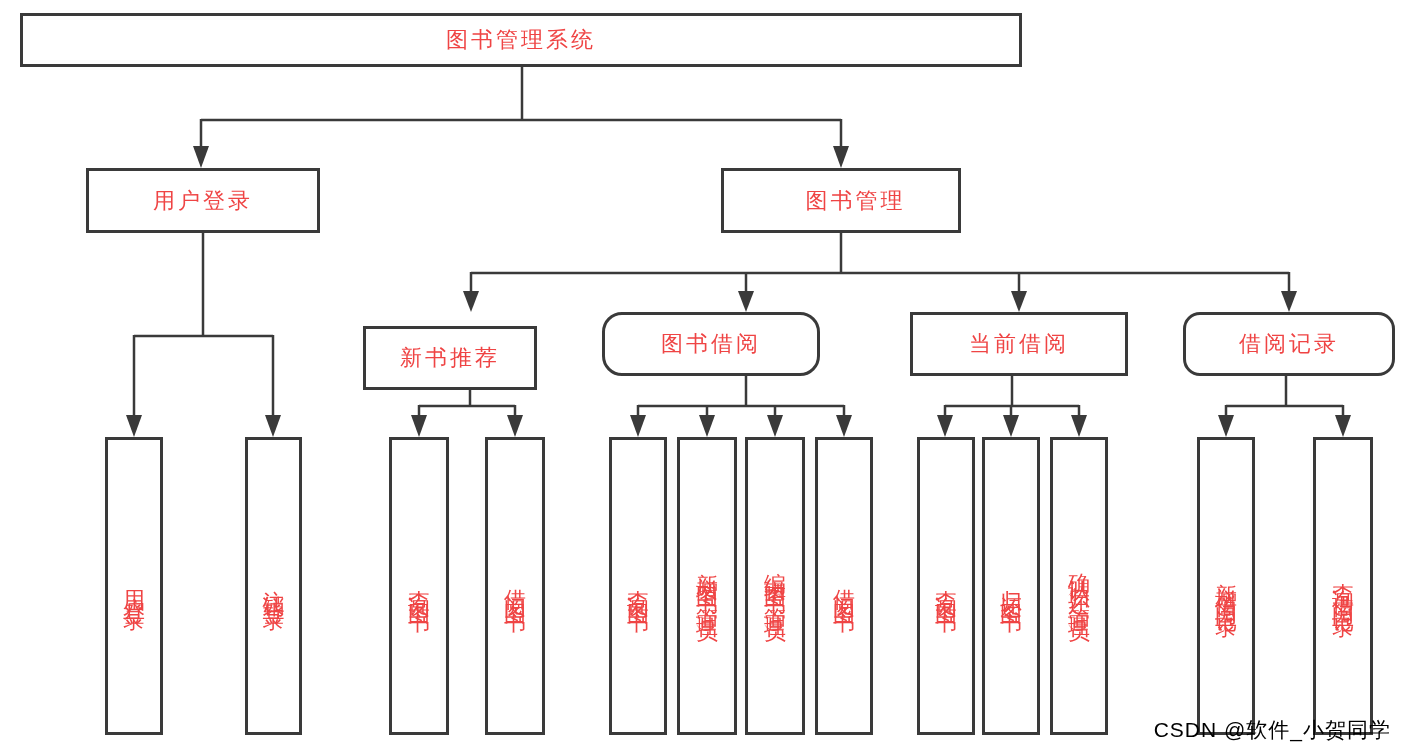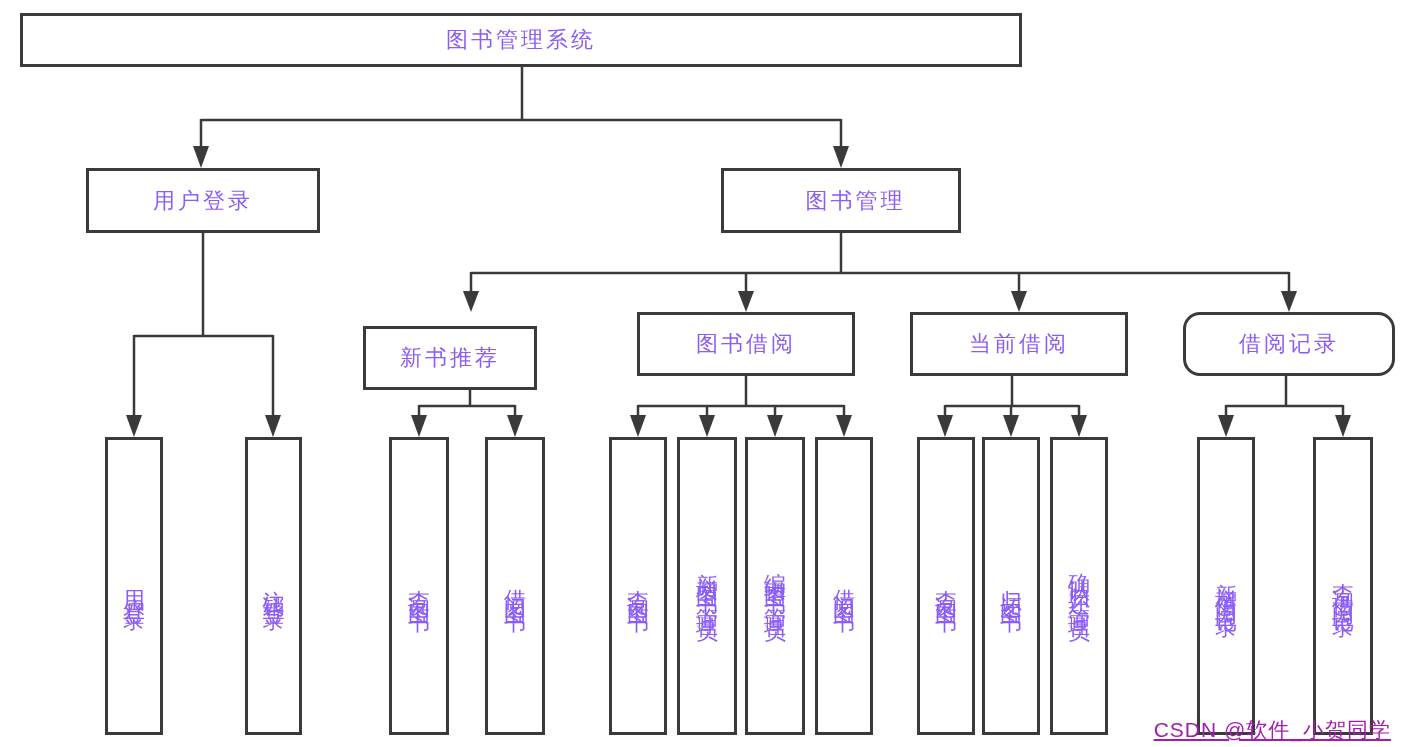--- a/index.html
+++ b/index.html
@@ -22,21 +22,21 @@
     pointer-events: none;
   }
   .node {
     position: absolute;
     background: #ffffff;
     border: 3px solid #3a3a3a;
     box-sizing: border-box;
     display: flex;
     align-items: center;
     justify-content: center;
-    color: #8b5cf6;
+    color: #ef4444;
     font-size: 22px;
     letter-spacing: 3px;
     text-align: center;
     white-space: nowrap;
   }
   .node.root    { left: 20px;  top: 13px;  width: 1002px; height: 54px; }
   .node.branch  { top: 168px;  height: 65px; }
   .node.module  { top: 312px;  height: 64px; }
   .node.leaf    { top: 437px;  height: 298px; }
   .node.leaf span {
@@ -44,22 +44,21 @@
     text-orientation: mixed;
     letter-spacing: 7px;
     white-space: nowrap;
   }
   .watermark {
     position: absolute;
     right: 14px;
     bottom: 3px;
     font-size: 21px;
     letter-spacing: 1px;
-    color: #a21caf;
-    text-decoration: underline;
+    color: #000000;
   }
 </style>
 </head>
 <body>
 
 <div id="diagram">
 
   <svg id="connectors" width="1405" height="747" viewBox="0 0 1405 747" fill="#3a3a3a" stroke="#3a3a3a" stroke-width="2.5">
 
     <g>
@@ -143,21 +142,21 @@
   <div class="node branch" style="left:86px; width:234px;">
     <span>用户登录</span>
   </div>
   <div class="node branch" style="left:721px; width:240px;padding-left:29px;">
     <span>图书管理</span>
   </div>
 
   <div class="node module" style="left:363px; width:174px;margin-top:14px;">
     <span>新书推荐</span>
   </div>
-  <div class="node module" style="left:637px; width:218px;">
+  <div class="node module" style="left:602px; width:218px;border-radius:20px;">
     <span>图书借阅</span>
   </div>
   <div class="node module" style="left:910px; width:218px;">
     <span>当前借阅</span>
   </div>
   <div class="node module" style="left:1183px; width:212px;border-radius:17px;">
     <span>借阅记录</span>
   </div>
 
   <div class="node leaf" style="left:105px; width:58px;">

